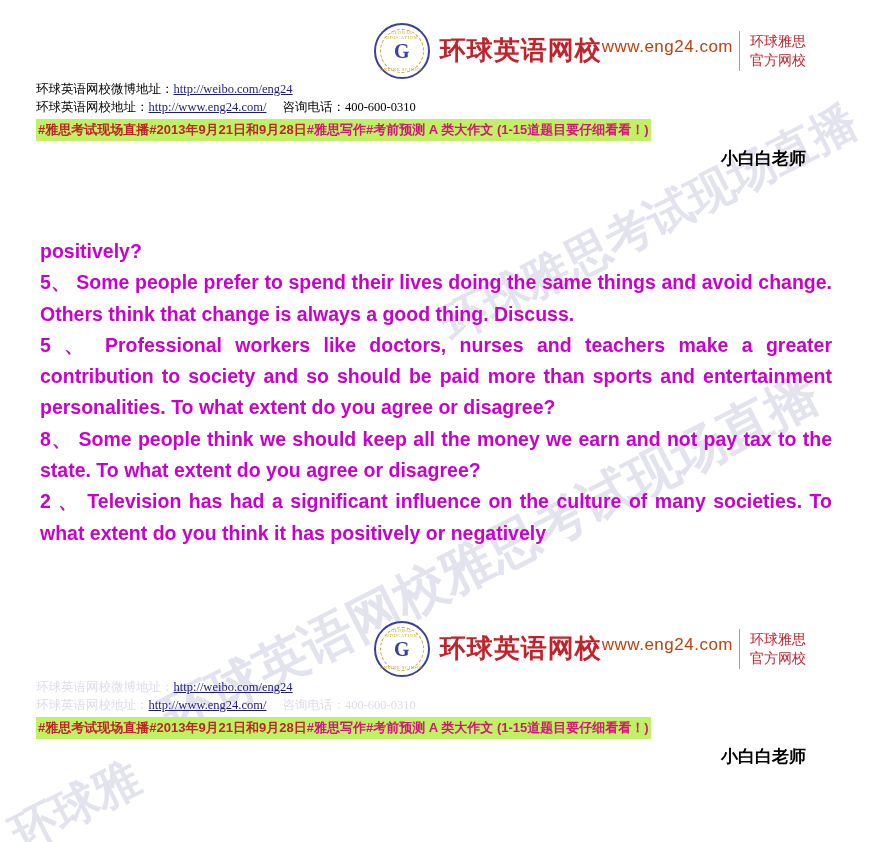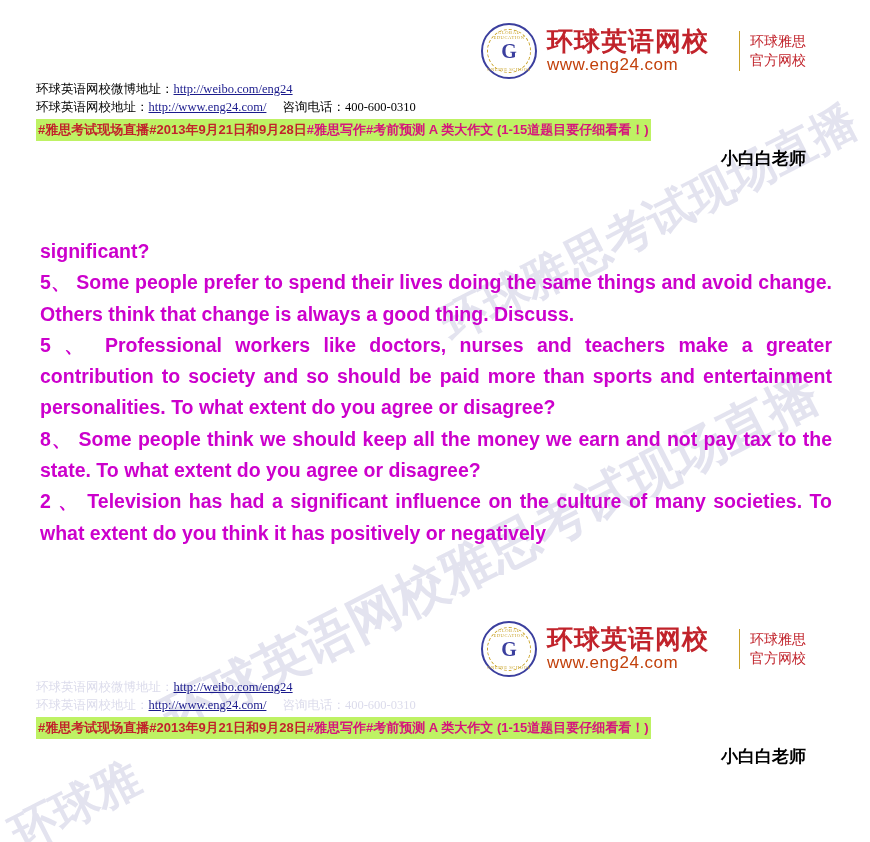--- a/index.html
+++ b/index.html
@@ -75,23 +75,23 @@
     position: absolute;
     left: 0; right: 0; bottom: 5px;
     text-align: center;
     font-size: 4.5px;
     letter-spacing: 0.6px;
     color: #c9a227;
     font-family: "Liberation Serif", serif;
   }
   .logo-text {
     display: flex;
-    flex-direction: column;
+    flex-direction: row;
     justify-content: flex-start;
-    margin-right: 28px;
+    margin-right: 4px;
   }
   .logo-cn {
     font-family: "Liberation Sans", sans-serif;
     font-weight: bold;
     font-size: 26px;
     color: #c1232b;
     line-height: 1.05;
     letter-spacing: 1px;
   }
   .logo-en {
@@ -257,21 +257,21 @@
     </div>
 
     <div class="promo">
       <span class="tag">#雅思考试现场直播#</span><span class="date">2013年9月21日和9月28日</span><span class="pink">#雅思写作#考前预测 A 类大作文 (1-15道题目要仔细看看！)</span>
     </div>
 
     <div class="teacher">小白白老师</div>
   </div>
 
   <div class="body-text">
-    <p class="nojust">significant?</p>
+    <p class="nojust">positively?</p>
     <p>5、 Some people prefer to spend their lives doing the same things and avoid change. Others think that change is always a good thing. Discuss.</p>
     <p>5 、 Professional workers like doctors, nurses and teachers make a greater contribution to society and so should be paid more than sports and entertainment personalities. To what extent do you agree or disagree?</p>
     <p>8、 Some people think we should keep all the money we earn and not pay tax to the state. To what extent do you agree or disagree?</p>
     <p>2 、 Television has had a significant influence on the culture of many societies. To what extent do you think it has positively or negatively</p>
   </div>
 
   <div class="banner" style="top: 620px;">
 
     <div class="logo-row">
       <div class="logo-seal">

